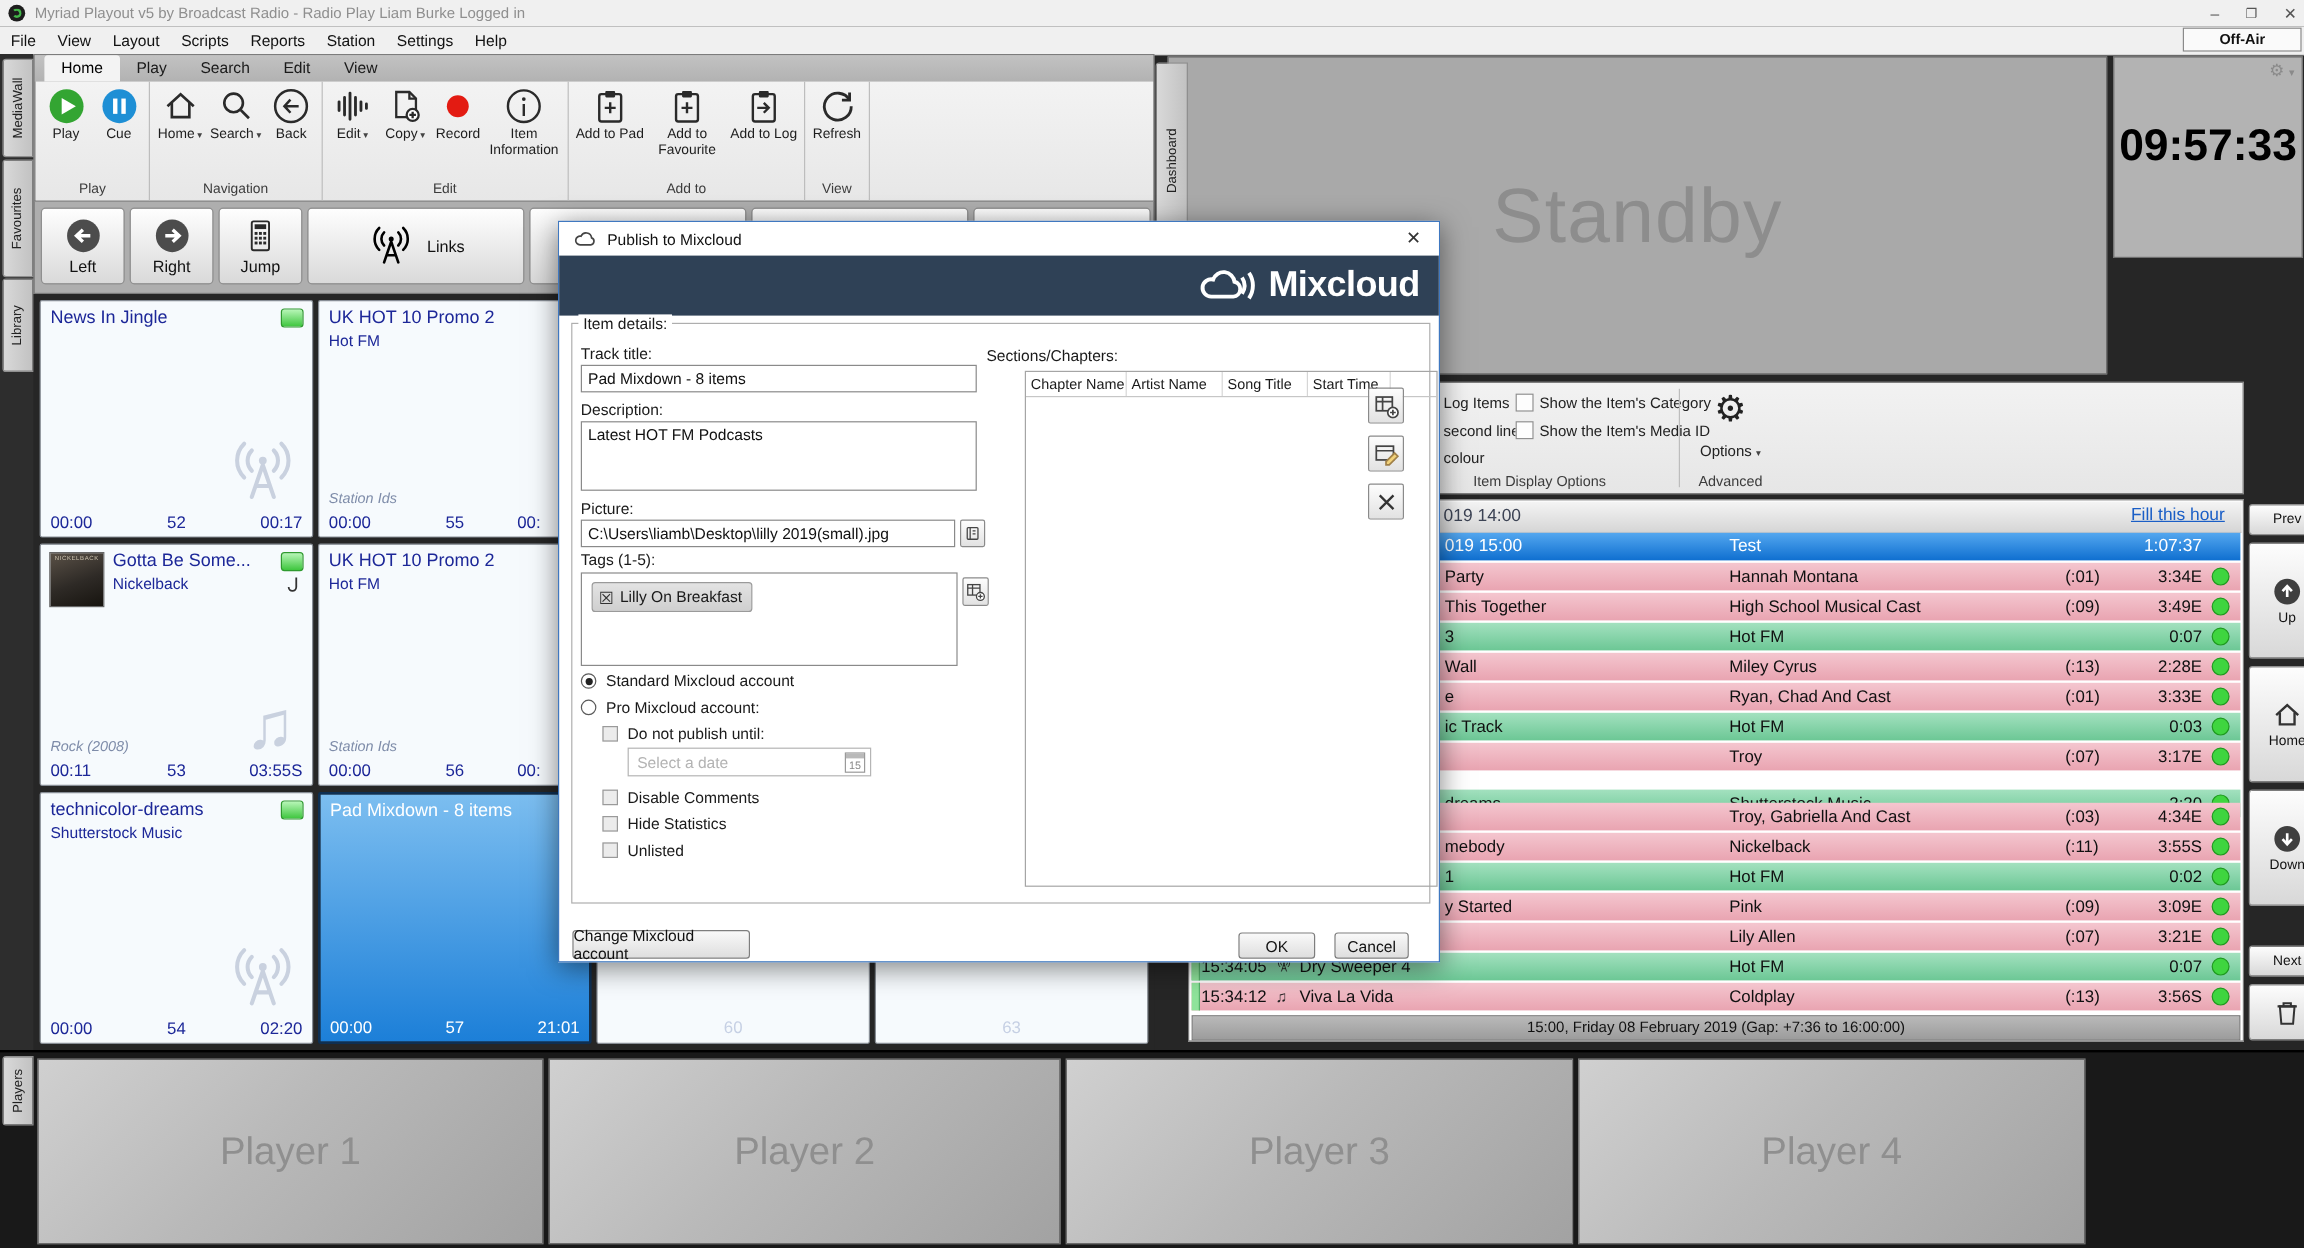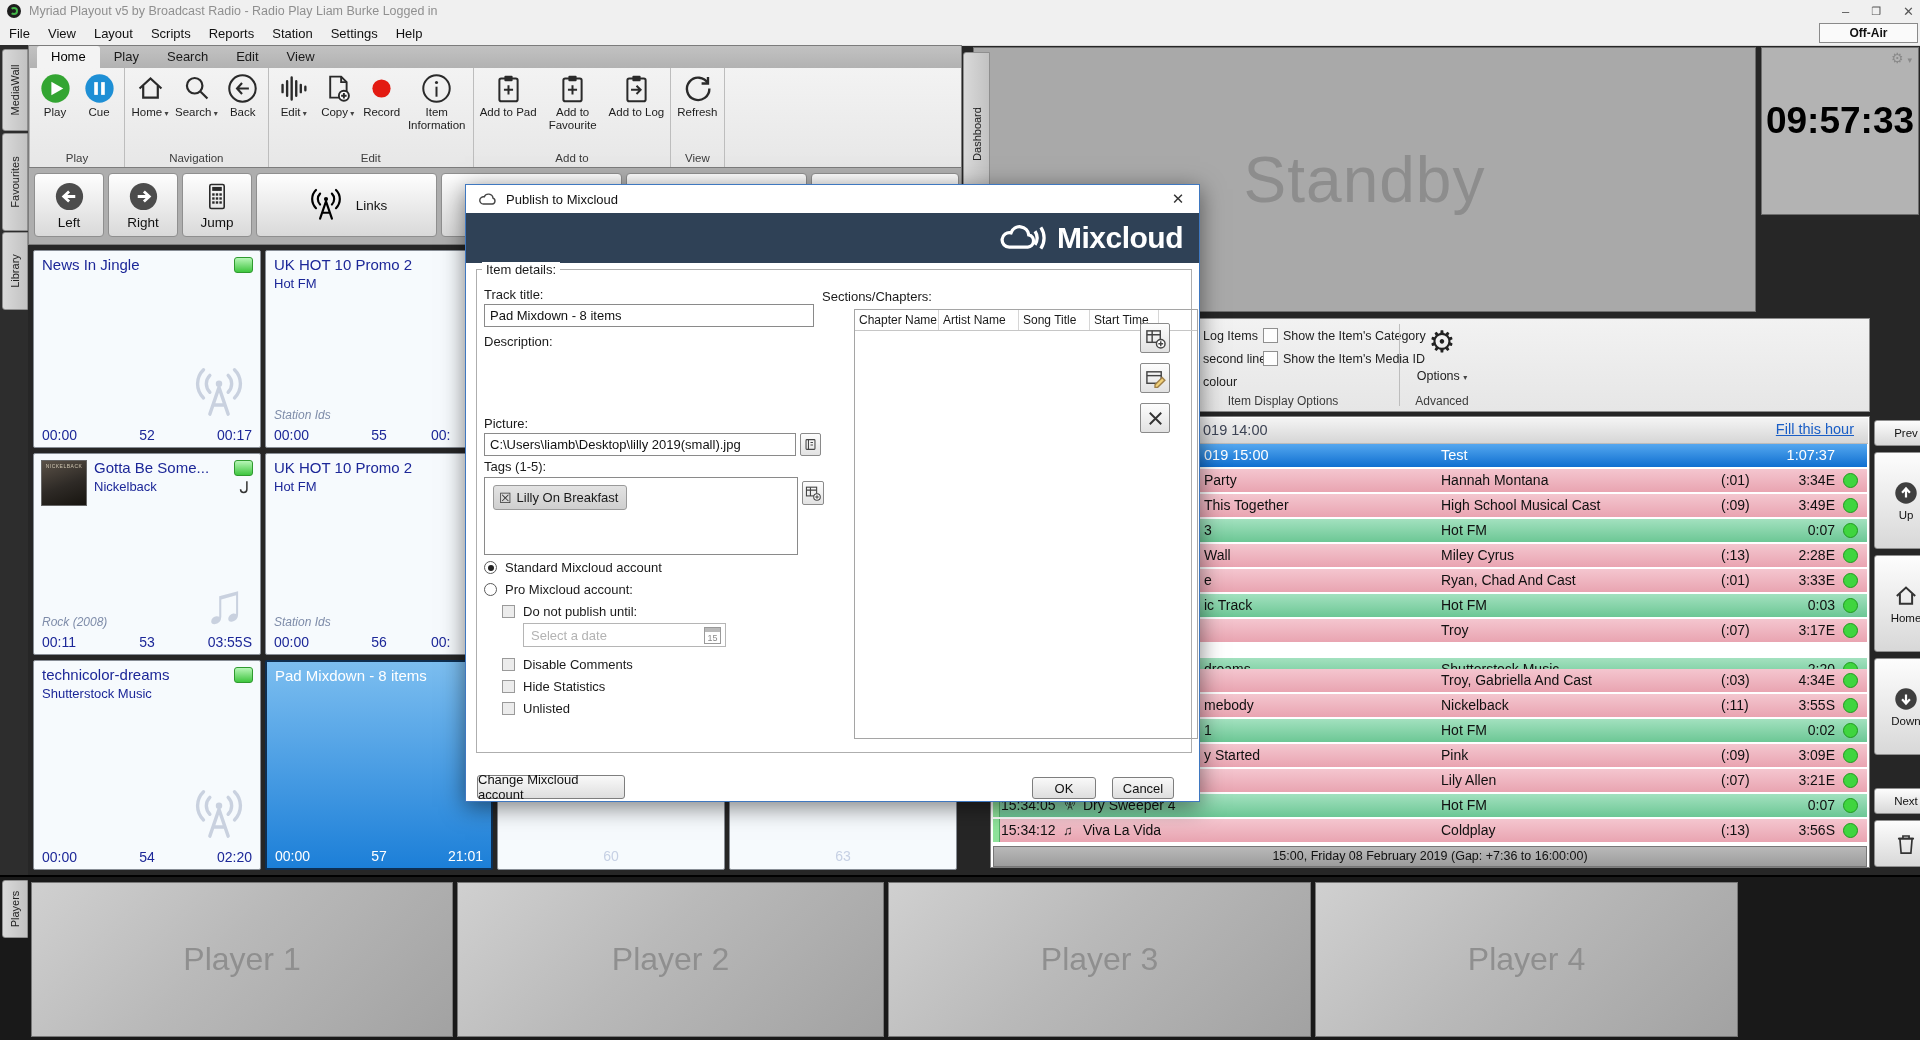--- a/index.html
+++ b/index.html
@@ -675,20 +675,21 @@
         </span>
       <span class="logo-text">Mixcloud</span>
     </div>
     <div id="dlg-groupbox"></div>
     <div id="dlg-grouplabel">Item details:</div>
 
     <span class="dlg-label" style="left:18px;top:102px;">Track title:</span>
     <div class="dlg-field" style="left:18px;top:119px;width:330px;height:23px;">Pad Mixdown - 8 items</div>
 
     <span class="dlg-label" style="left:18px;top:149px;">Description:</span>
+    <div class="dlg-field" style="left:18px;top:166px;width:330px;height:58px;align-items:flex-start;padding-top:3px;">Latest HOT FM Podcasts</div>
 
     <span class="dlg-label" style="left:18px;top:231px;">Picture:</span>
     <div class="dlg-field" style="left:18px;top:248px;width:312px;height:23px;white-space:nowrap;overflow:hidden;">C:\Users\liamb\Desktop\lilly 2019(small).jpg</div>
     <div class="sq-btn" style="left:334px;top:248px;width:21px;height:23px;">
         <span class="icn" style="width:13px;height:13px;" id="ic-folder">
           <svg viewBox="0 0 16 16" fill="none" stroke="#444" stroke-width="1.3">
             <rect x="2.5" y="2" width="11" height="12" rx="1"></rect>
             <path d="M5.5 2v12M8 5.5h3M8 8.5h3"></path>
           </svg>
         </span>

